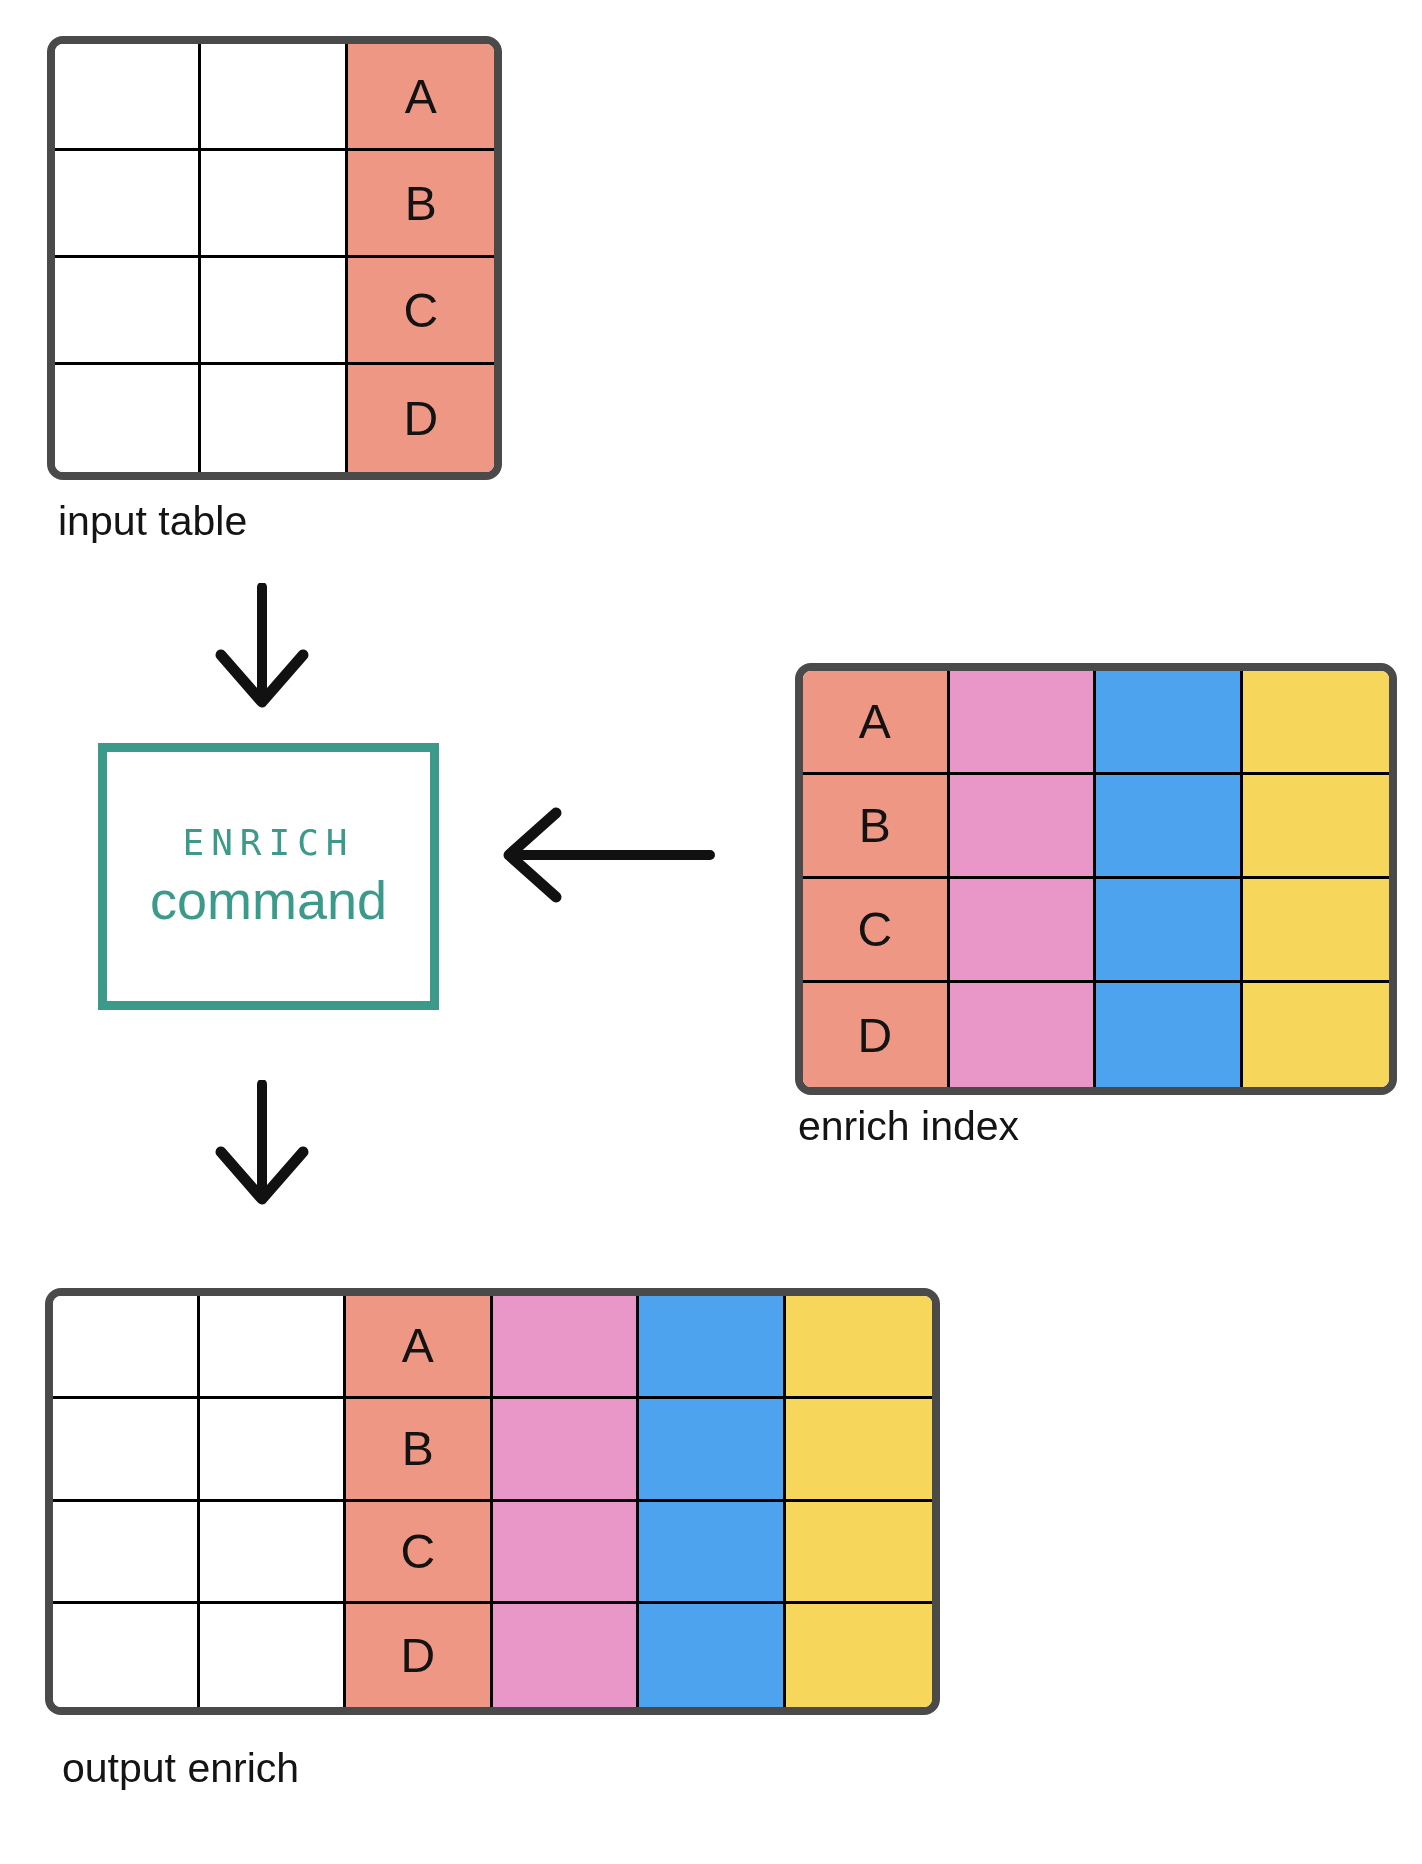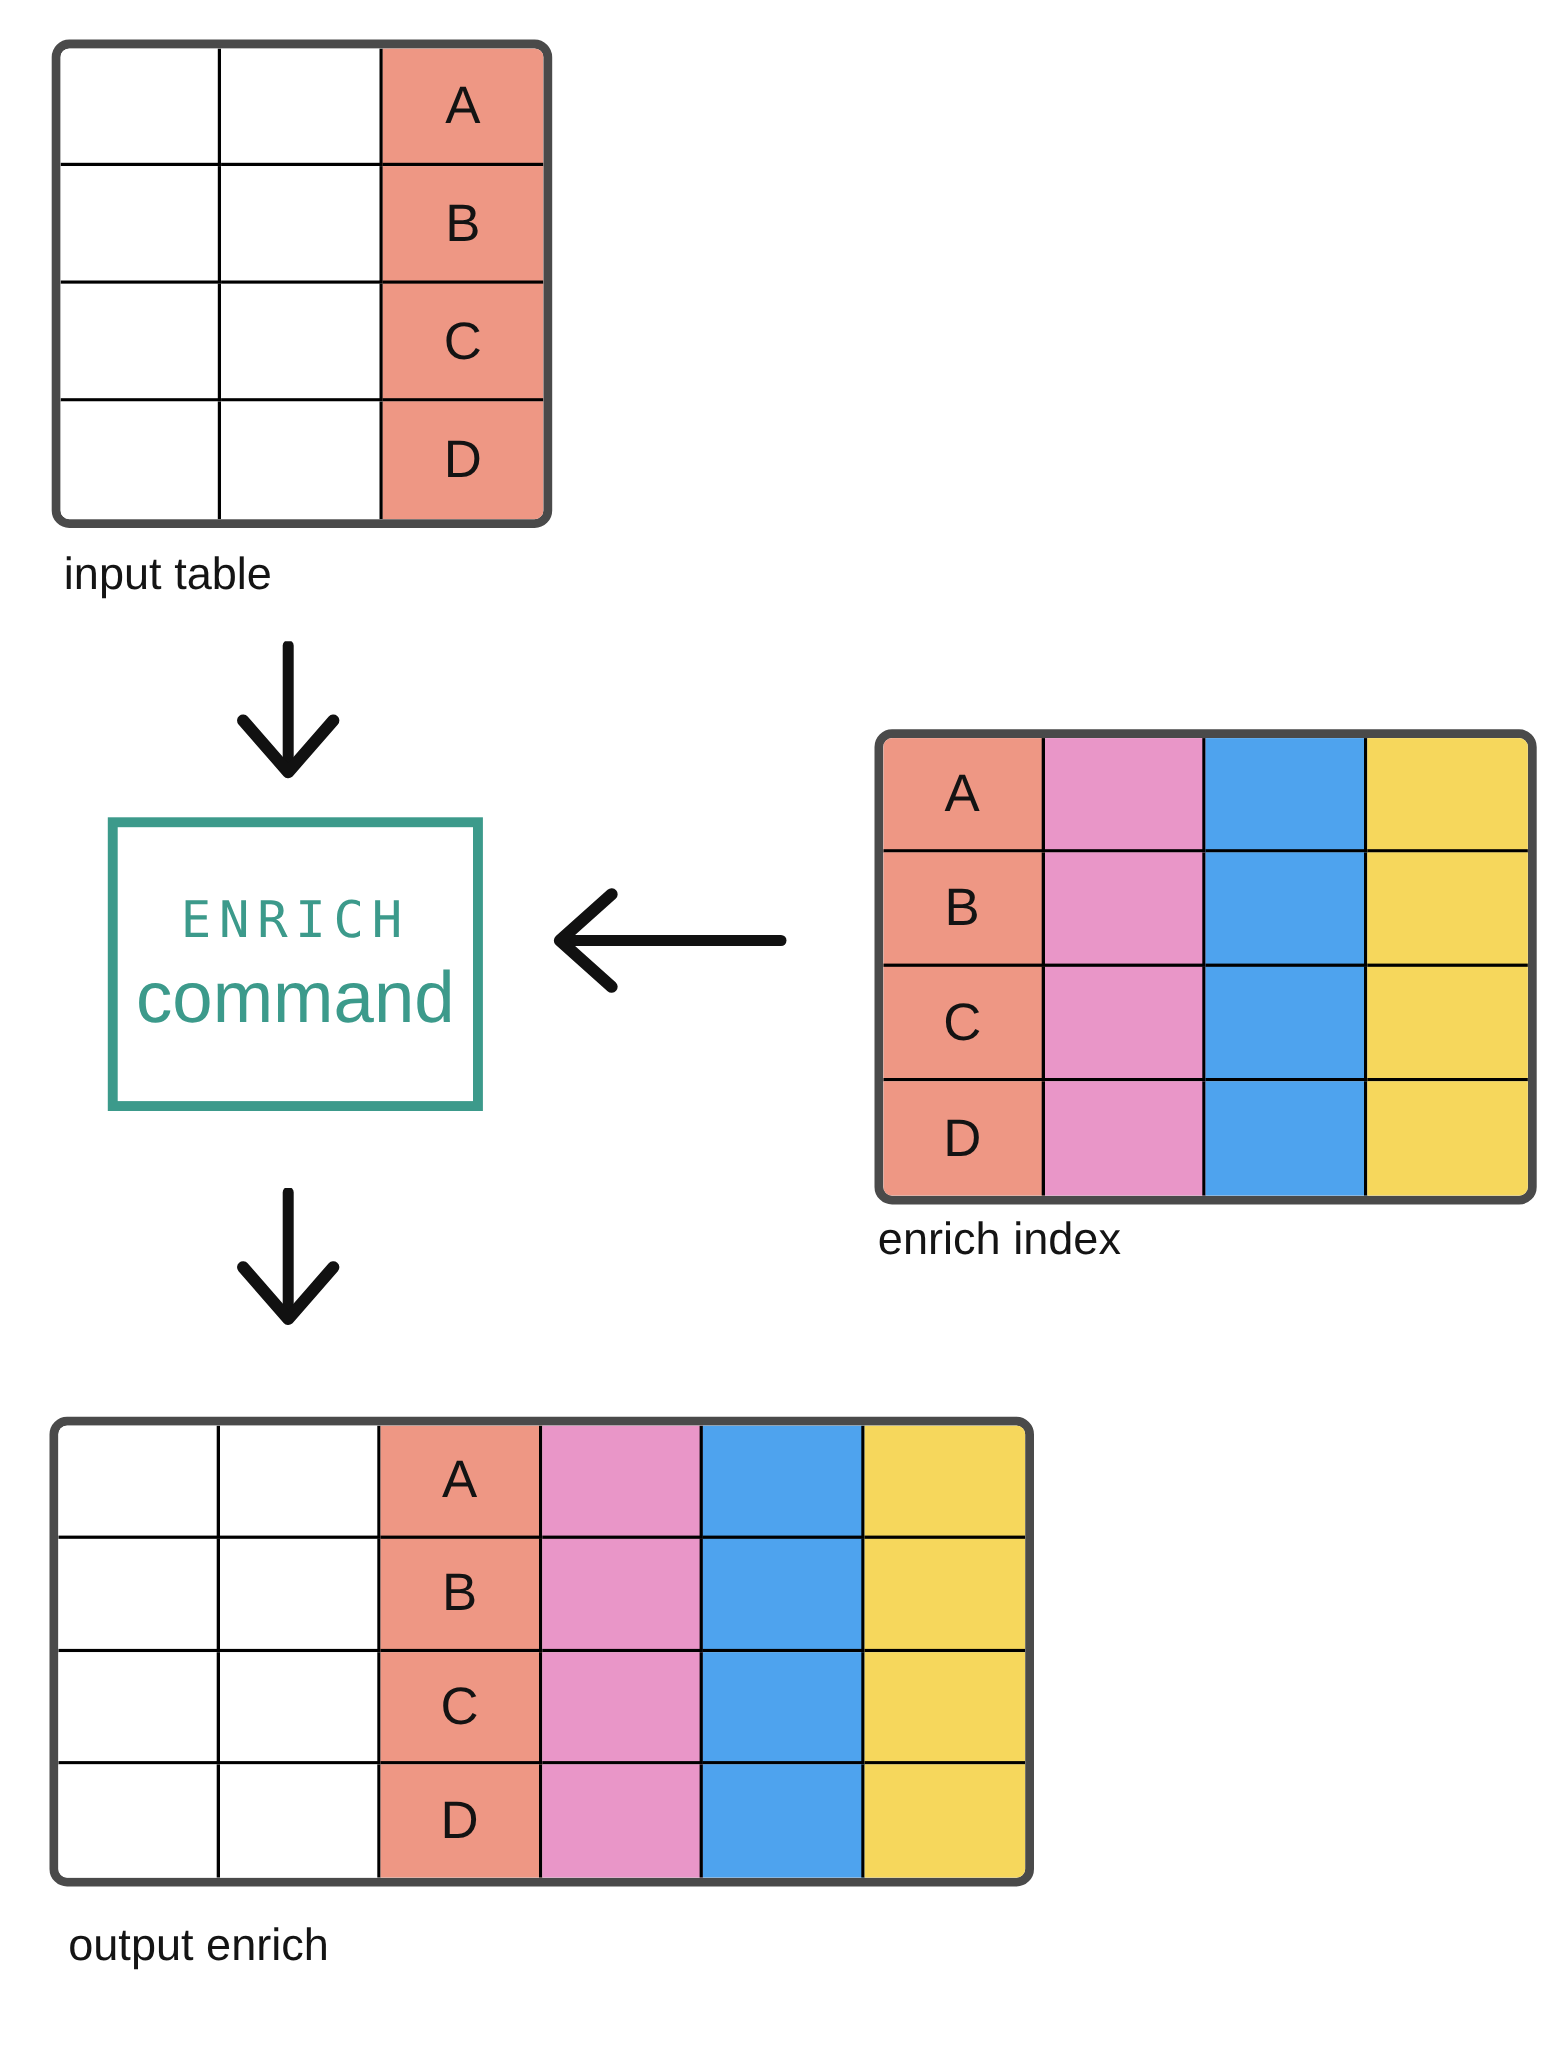--- a/index.html
+++ b/index.html
@@ -45,28 +45,28 @@
   .cmd-box{
     border:9px solid var(--accent-teal);
     box-sizing:border-box;
     display:flex;flex-direction:column;
     align-items:center;justify-content:center;
     gap:8px;
     background:#fff;
   }
   .cmd-line1{
     font-family:"DejaVu Sans Mono", monospace;
-    font-size:46px;
+    font-size:36px;
     letter-spacing:7px;
     color:var(--accent-teal);
     line-height:1.1;
   }
   .cmd-line2{
     font-family:"Liberation Sans", sans-serif;
-    font-size:66px;
+    font-size:54px;
     color:var(--accent-teal);
     line-height:1.1;
   }
 </style>
 </head>
 <body>
 
 <div class="abs dtable" style="left: 47px; top: 36px; width: 455px; height: 444px; grid-template-columns: repeat(3, 1fr); grid-template-rows: repeat(4, 1fr);">
     <div class="cell" style="background: rgb(255, 255, 255);"></div>
     <div class="cell" style="background: rgb(255, 255, 255);"></div>

